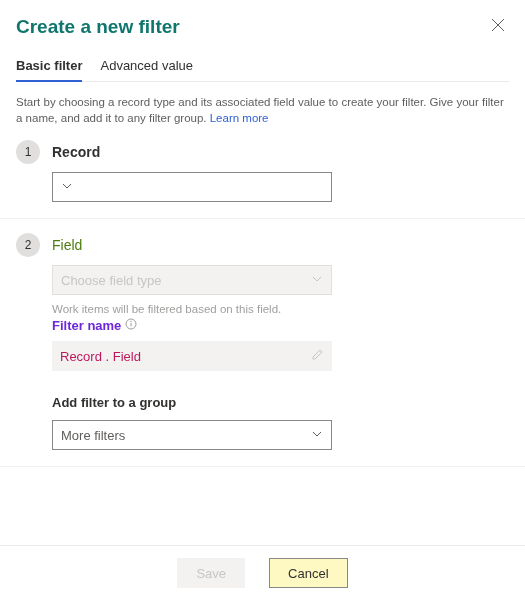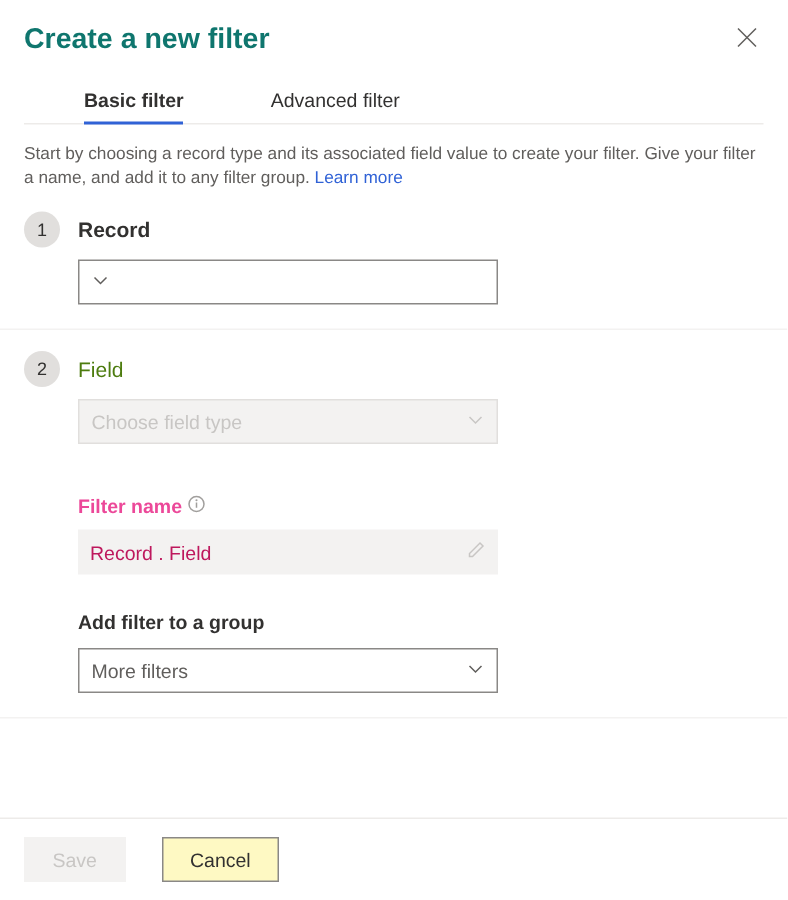--- a/index.html
+++ b/index.html
@@ -9,21 +9,21 @@
     background: #ffffff;
     color: #323130;
     position: relative;
     overflow: hidden;
   }
   .panel { padding: 16px 16px 0 16px; }
   .header { display: flex; justify-content: space-between; align-items: flex-start; }
   .title { font-size: 19px; font-weight: 600; color: #0f766e; }
   .close { cursor: pointer; color: #605e5c; padding: 2px 4px; }
   .tabs { display: flex; gap: 18px; margin-top: 20px; border-bottom: 1px solid #edebe9; }
-  .tab { font-size: 13px; color: #323130; padding: 0 0 8px 0; cursor: pointer; position: relative; margin-left: 40px; }
+  .tab { font-size: 13px; color: #323130; padding: 0 0 8px 0; cursor: pointer; position: relative; }
   .tab.active { font-weight: 600; }
   .tab.active::after {
     content: ""; position: absolute; left: 0; right: 0; bottom: -1px;
     height: 2px; background: #3062d6;
   }
   .intro { font-size: 11.5px; color: #605e5c; line-height: 1.4; margin-top: 12px;}
   .intro a { color: #3062d6; text-decoration: none; }
   .step-block { padding: 14px 16px 16px 16px; border-bottom: 1px solid #f3f2f1; }
   .step-row { display: flex; align-items: center; gap: 12px; margin-bottom: 8px;}
   .step-num {
@@ -46,34 +46,34 @@
   .select.disabled {
     border: 1px solid #e1dfdd;
     background: #f3f2f1;
     color: #c8c6c4;
     cursor: default;
   }
   .chev { color: #605e5c; }
   .select.disabled .chev { color: #c8c6c4; }
   .helper { font-size: 11.5px; color: #605e5c; margin-top: 8px; }
   .helper.dim { color: #a19f9d; }
-  .sub-label { font-size: 13px; font-weight: 600; color: #ec4899; display: flex; align-items: center; gap: 4px; margin-top: 34px; margin-bottom: 8px;}
+  .sub-label { font-size: 13px; font-weight: 600; color: #6d28d9; display: flex; align-items: center; gap: 4px; margin-top: 3px; margin-bottom: 8px;}
   .sub-label.dark { color: #323130; margin-top: 24px; margin-bottom: 10px;}
   .info-ic { color: #a19f9d; }
   .textish {
     width: 280px; height: 30px; background: #f3f2f1;
     display: flex; align-items: center; justify-content: space-between;
     padding: 0 8px; font-size: 13px; color: #be185d;
     border: none;
   }
   .footer {
     position: absolute; bottom: 0; left: 0; right: 0;
     border-top: 1px solid #edebe9;
     background: #fff; padding: 12px 16px;
-    display: flex; gap: 24px;
+    display: flex; gap: 24px; justify-content: center;
   }
   .btn {
     height: 30px; padding: 0 18px; font-size: 13px; border: none; cursor: pointer;
   }
   .btn.primary { background: #f3f2f1; color: #c8c6c4; cursor: default; border: 1px solid #f3f2f1;}
   .btn.secondary { background: #fef9c3; color: #323130; border: 1px solid #8a8886;}
 </style>
 </head>
 <body>
 
@@ -82,21 +82,21 @@
     <div class="title">Create a new filter</div>
     <div class="close">
       <svg width="14" height="14" viewBox="0 0 14 14">
           <path d="M1 1 L13 13 M13 1 L1 13" stroke="#605e5c" stroke-width="1"></path>
         </svg>
     </div>
   </div>
 
   <div class="tabs">
     <div class="tab active">Basic filter</div>
-    <div class="tab">Advanced filter</div>
+    <div class="tab">Advanced value</div>
   </div>
 
   <div class="intro">
     <span>Start by choosing a record type and its associated field value to create your filter. Give your filter a name, and add it to any filter group. </span><a href="#">Learn more</a>
   </div>
 </div>
 
 <div class="step-block">
   <div class="step-row">
     <div class="step-num">1</div>
@@ -120,20 +120,21 @@
   </div>
   <div class="step-body">
     <div class="select disabled">
       <span>Choose field type</span>
       <span class="chev">
         <svg width="12" height="12" viewBox="0 0 12 12">
             <path d="M2 4 L6 8 L10 4" stroke="#c8c6c4" stroke-width="1" fill="none"></path>
           </svg>
       </span>
     </div>
+    <div class="helper dim">Work items will be filtered based on this field.</div>
 
     <div class="sub-label">
       <span>Filter name</span>
       <span class="info-ic">
         <svg width="12" height="12" viewBox="0 0 12 12">
             <circle cx="6" cy="6" r="5" stroke="#a19f9d" stroke-width="1" fill="none"></circle>
             <circle cx="6" cy="3.5" r="0.7" fill="#a19f9d"></circle>
             <rect x="5.5" y="5" width="1" height="3.5" fill="#a19f9d"></rect>
           </svg>
       </span>

